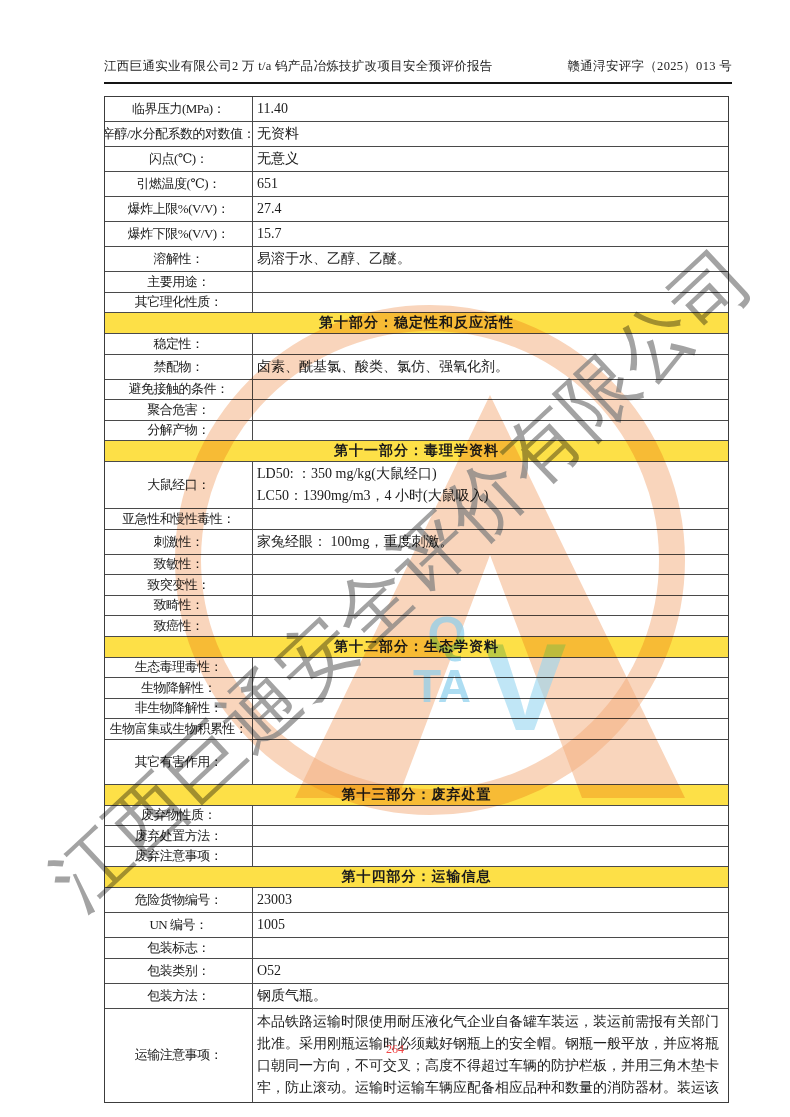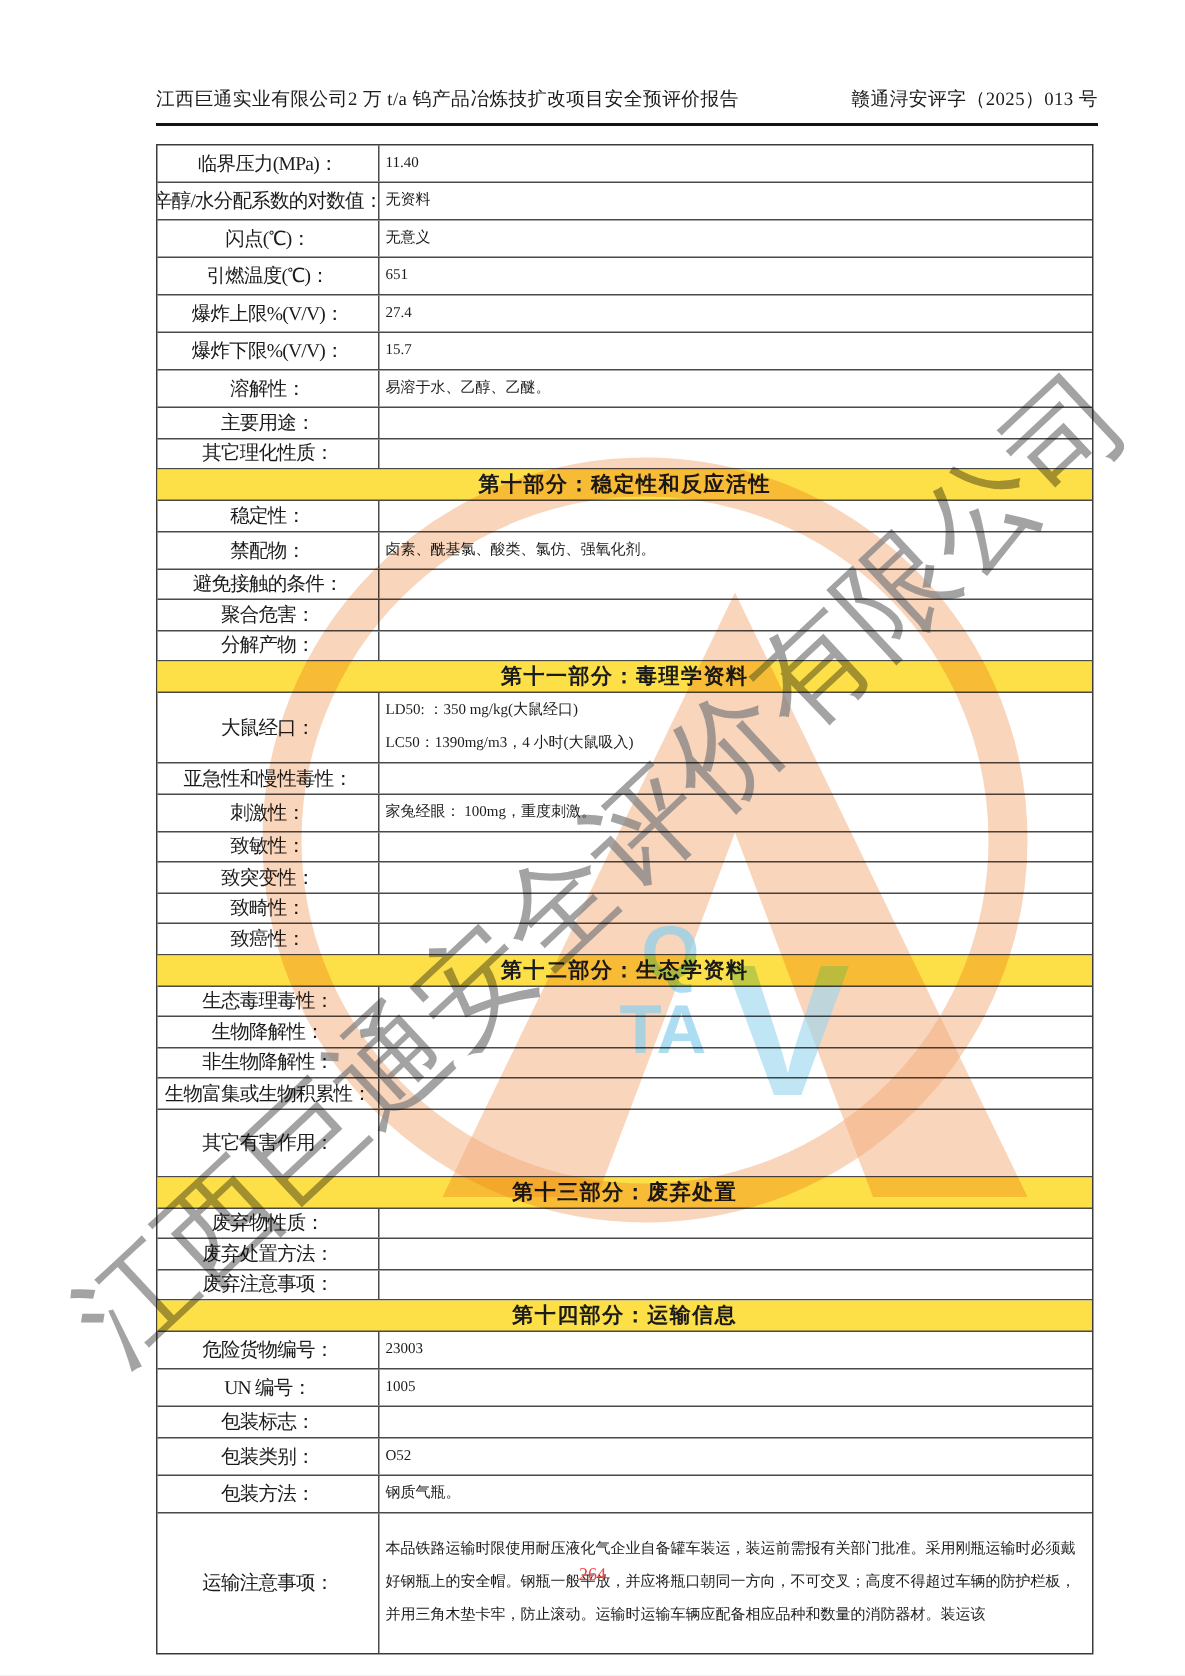--- a/index.html
+++ b/index.html
@@ -26,25 +26,25 @@
   .trow:last-child{border-bottom:none;}
   .section-row{
     background:#fde047;justify-content:center;align-items:center;
     font-weight:bold;font-size:14px;min-height:20px;letter-spacing:1px;font-family:Liberation Mono, monospace;
   }
   .cell{box-sizing:border-box;}
   .label-cell{
     width:148px;flex:0 0 148px;border-right:1px solid #4a4a4a;
     display:flex;align-items:center;justify-content:center;
     font-size:13px;letter-spacing:-0.5px;text-align:left;
-    padding:0 1px;overflow:hidden;white-space:nowrap;font-family:Liberation Serif, serif;
+    padding:0 1px;overflow:hidden;white-space:nowrap;
   }
   .value-cell{
     flex:1 1 auto;display:flex;align-items:center;
-    font-size:10px;line-height:22px;padding:1px 4px;
+    font-size:14px;line-height:22px;padding:1px 4px;
     white-space:pre-line;word-break:break-all;
   }
   .lines2{min-height:44px;}
   .lines4{min-height:93px;}
   
   .page-number{
     position:absolute;top:1042px;left:0;width:100%;
     text-align:center;font-size:12px;color:#ef4444;
   }
   

